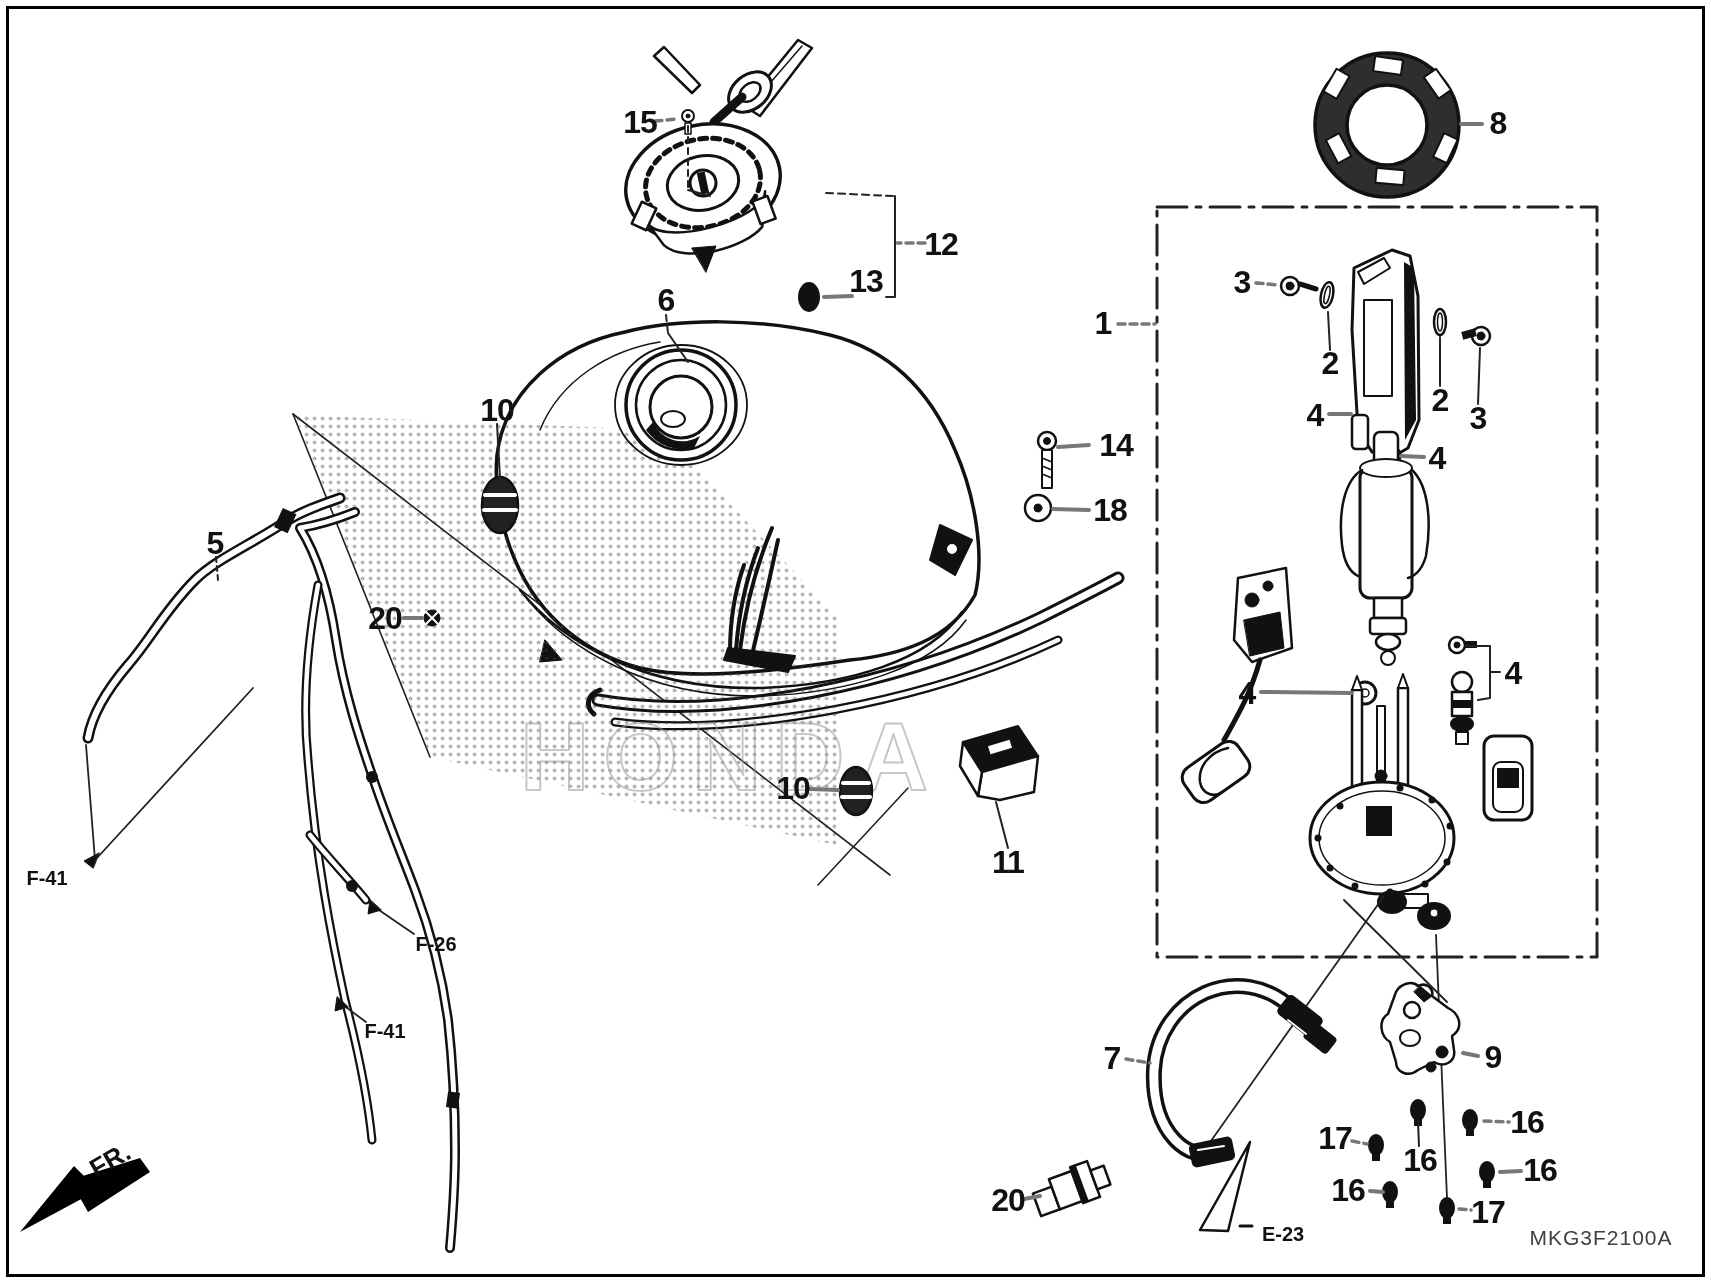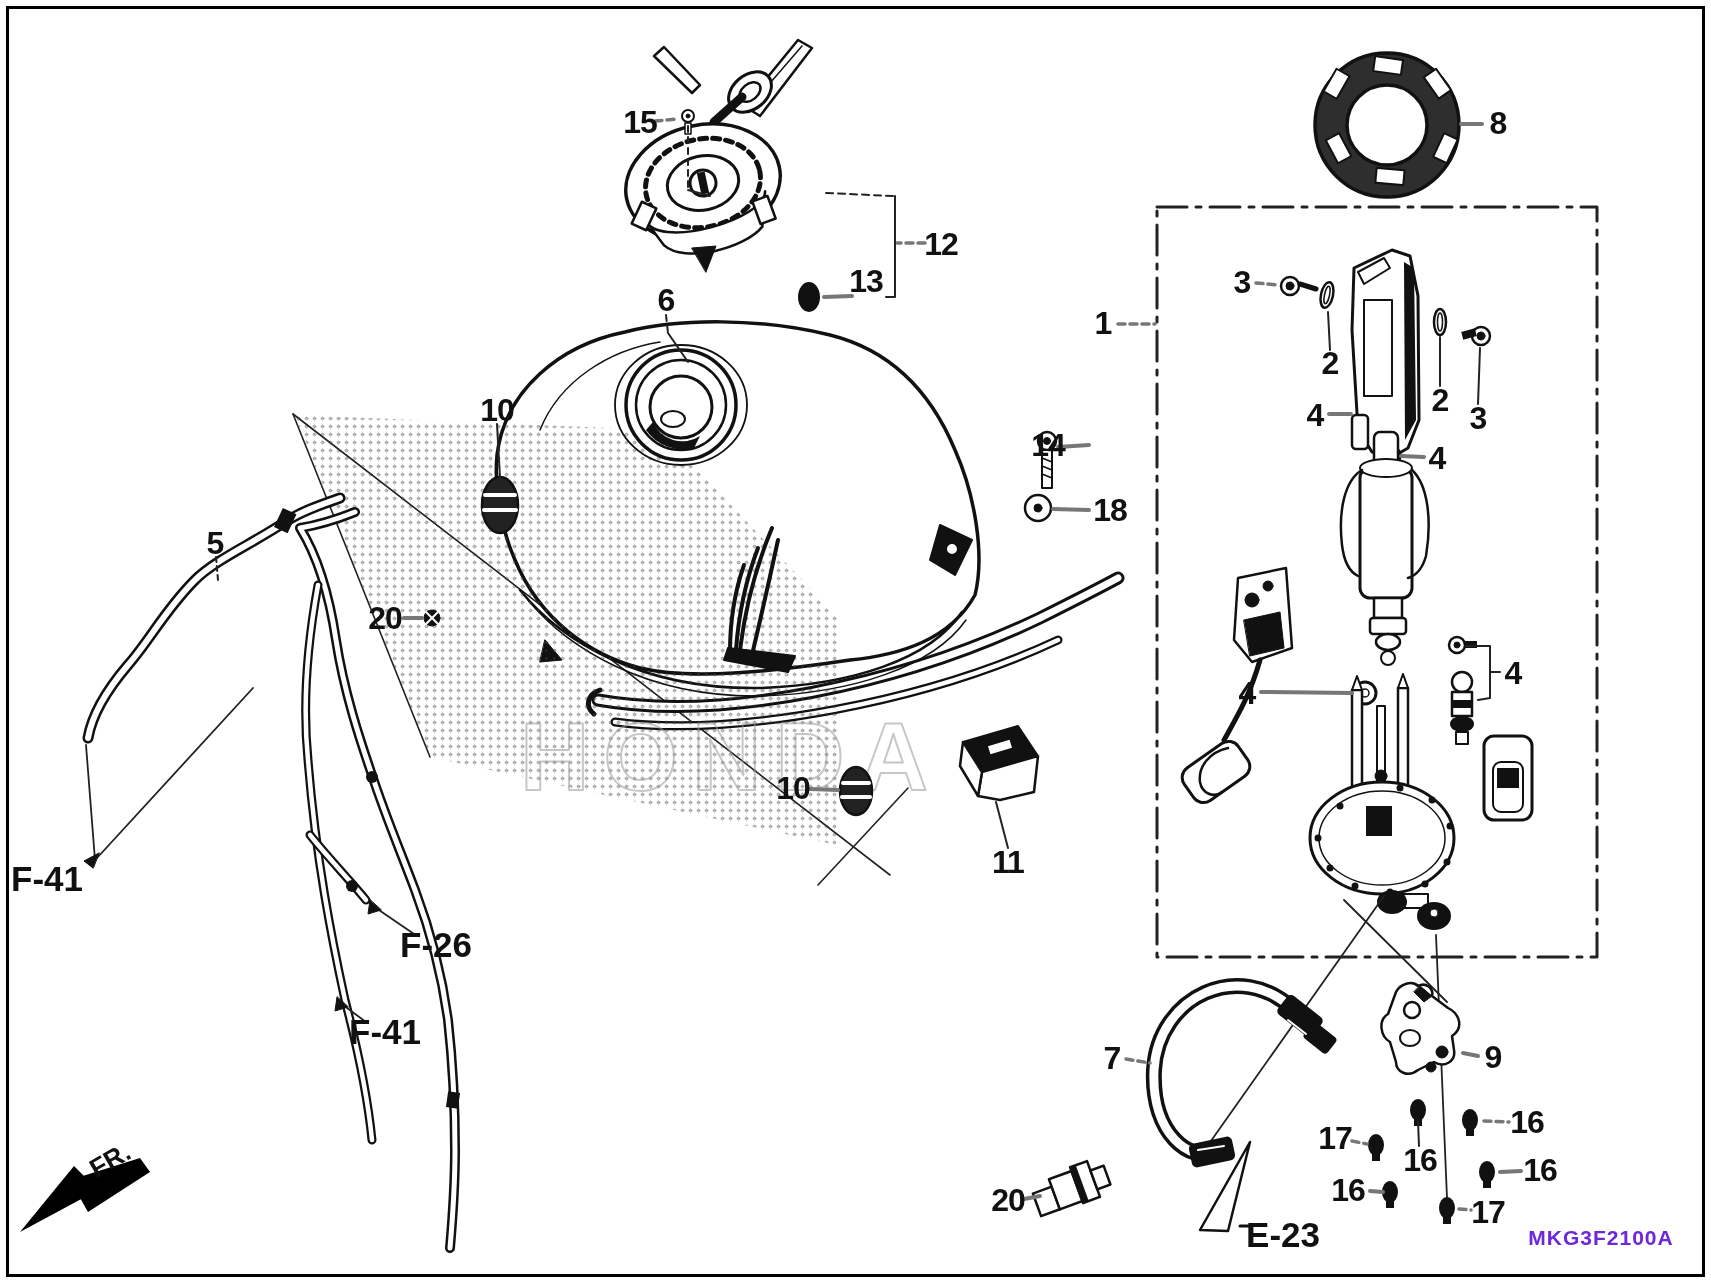--- a/index.html
+++ b/index.html
@@ -2,25 +2,25 @@
 <html><head>
 <meta charset="utf-8">
 <style>
   html,body{margin:0;padding:0;background:#e8e8e8;}
   #stage{position:relative;width:1711px;height:1283px;background:#ffffff;
          font-family:"Liberation Sans",sans-serif;overflow:hidden;}
   .frame{position:absolute;left:6px;top:6px;right:6px;bottom:6px;border:3px solid #000;}
   svg{position:absolute;left:0;top:0;}
   .plbl{position:absolute;transform:translate(-50%,-50%);font-weight:700;font-size:32px;
         color:#111;letter-spacing:-1px;line-height:1;white-space:nowrap;}
-  .rlbl{position:absolute;transform:translate(-50%,-50%);font-weight:700;font-size:35px;
+  .rlbl{position:absolute;transform:translate(-50%,-50%);font-weight:700;font-size:20px;
         color:#111;line-height:1;white-space:nowrap;}
   .fr{transform:translate(-50%,-50%) rotate(-30deg);font-size:26px;}
-  .code{position:absolute;transform:translate(-50%,-50%);font-weight:700;font-size:21px;
-        color:#6d28d9;letter-spacing:1px;white-space:nowrap;}
+  .code{position:absolute;transform:translate(-50%,-50%);font-weight:400;font-size:21px;
+        color:#404040;letter-spacing:1px;white-space:nowrap;}
 </style>
 </head>
 <body>
 
 <div id="stage">
 
 <svg width="1711" height="1283" viewBox="0 0 1711 1283" fill="none" stroke="#111" stroke-linecap="round" stroke-linejoin="round">
 
   <g stroke="#222" stroke-width="1.6">
     <line x1="293" y1="414" x2="890" y2="875"></line>
@@ -382,21 +382,21 @@
 
 <div class="plbl" style="left:640px;top:122px">15</div>
 <div class="plbl" style="left:941px;top:244px">12</div>
 <div class="plbl" style="left:866px;top:281px">13</div>
 <div class="plbl" style="left:666px;top:300px">6</div>
 <div class="plbl" style="left:497px;top:410px">10</div>
 <div class="plbl" style="left:215px;top:543px">5</div>
 <div class="plbl" style="left:385px;top:618px">20</div>
 <div class="plbl" style="left:793px;top:788px">10</div>
 <div class="plbl" style="left:1008px;top:862px">11</div>
-<div class="plbl" style="left:1048px;top:445px">14</div>
+<div class="plbl" style="left:1116px;top:445px">14</div>
 <div class="plbl" style="left:1110px;top:510px">18</div>
 <div class="plbl" style="left:1498px;top:123px">8</div>
 <div class="plbl" style="left:1103px;top:323px">1</div>
 <div class="plbl" style="left:1242px;top:282px">3</div>
 <div class="plbl" style="left:1330px;top:363px">2</div>
 <div class="plbl" style="left:1315px;top:415px">4</div>
 <div class="plbl" style="left:1440px;top:400px">2</div>
 <div class="plbl" style="left:1478px;top:418px">3</div>
 <div class="plbl" style="left:1437px;top:458px">4</div>
 <div class="plbl" style="left:1247px;top:693px">4</div>

